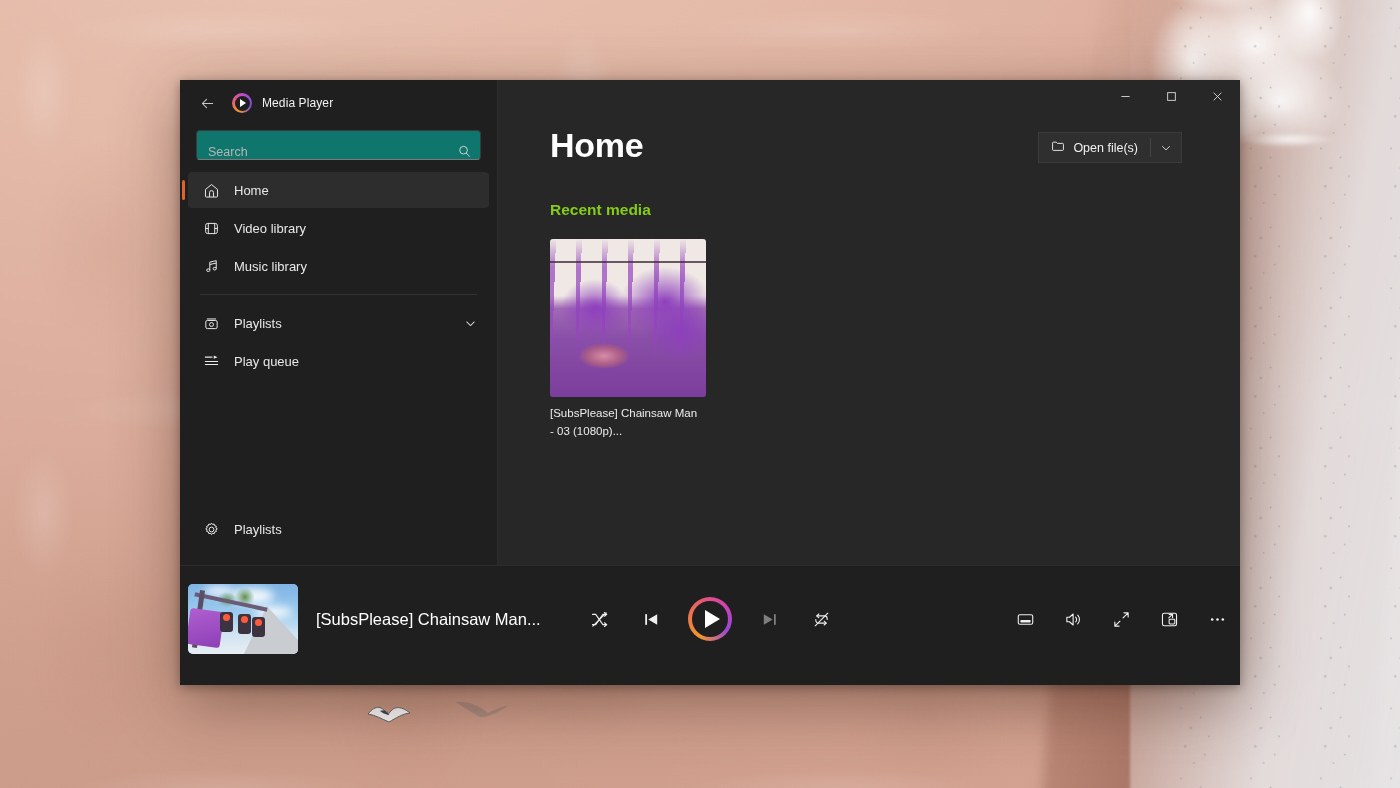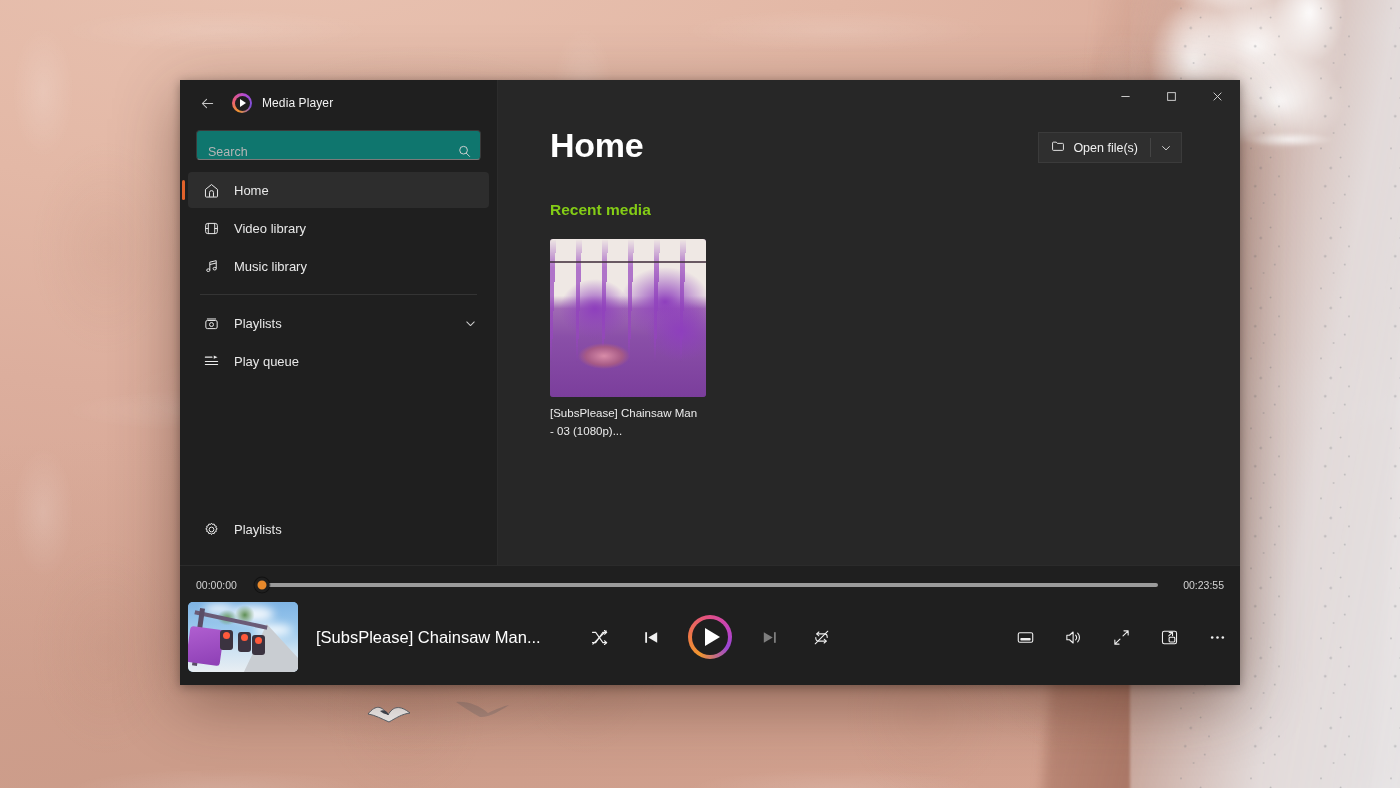--- a/index.html
+++ b/index.html
@@ -524,28 +524,20 @@
                 <div class="blob" style="left:96px; top:62px; width:70px; height:60px;"></div>
               </div>
             </div>
             <div class="card-caption">[SubsPlease] Chainsaw Man - 03 (1080p)...</div>
           </div>
         </div>
       </div>
     </div>
 
     <div id="player">
-      <div class="seek-row">
-        <span class="time">00:00:00</span>
-        <div class="seek-track">
-          <div class="seek-fill" style="width: 0%;"></div>
-          <div class="seek-thumb" style="left: 0%;"></div>
-        </div>
-        <span class="time right">00:23:55</span>
-      </div>
 
       <div class="ctrl-row">
         <div class="np">
           <div class="np-thumb">
             <div class="art-street">
               <div class="cloud" style="left:42px; top:4px; width:44px; height:16px;"></div>
               <div class="cloud" style="left:66px; top:22px; width:38px; height:12px;"></div>
               <div class="cloud" style="left:16px; top:2px; width:30px; height:10px;"></div>
               <div class="trees"></div>
               <div class="bldg"></div>

